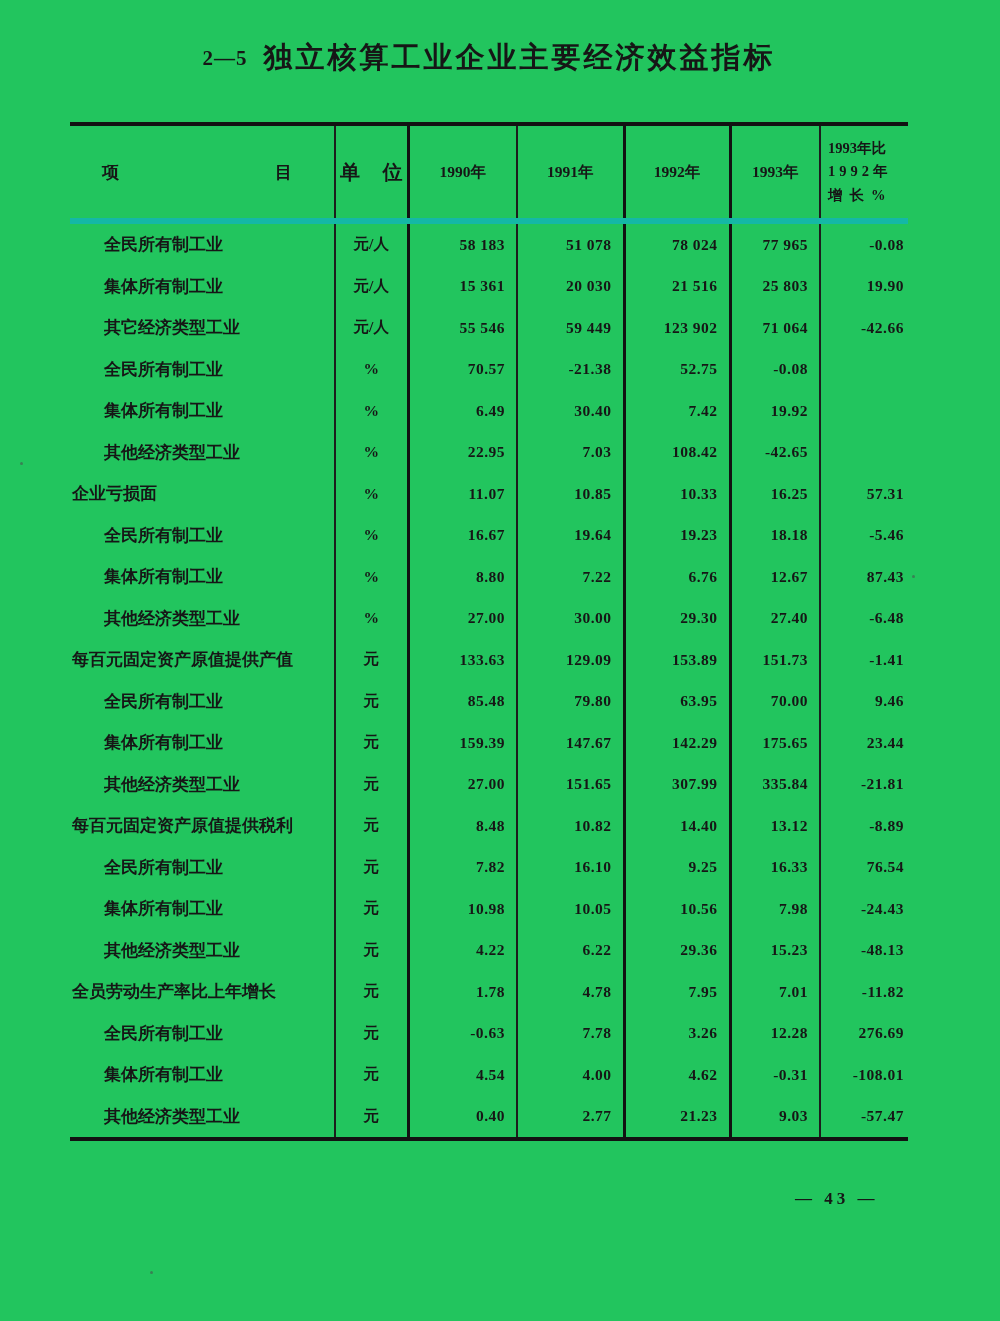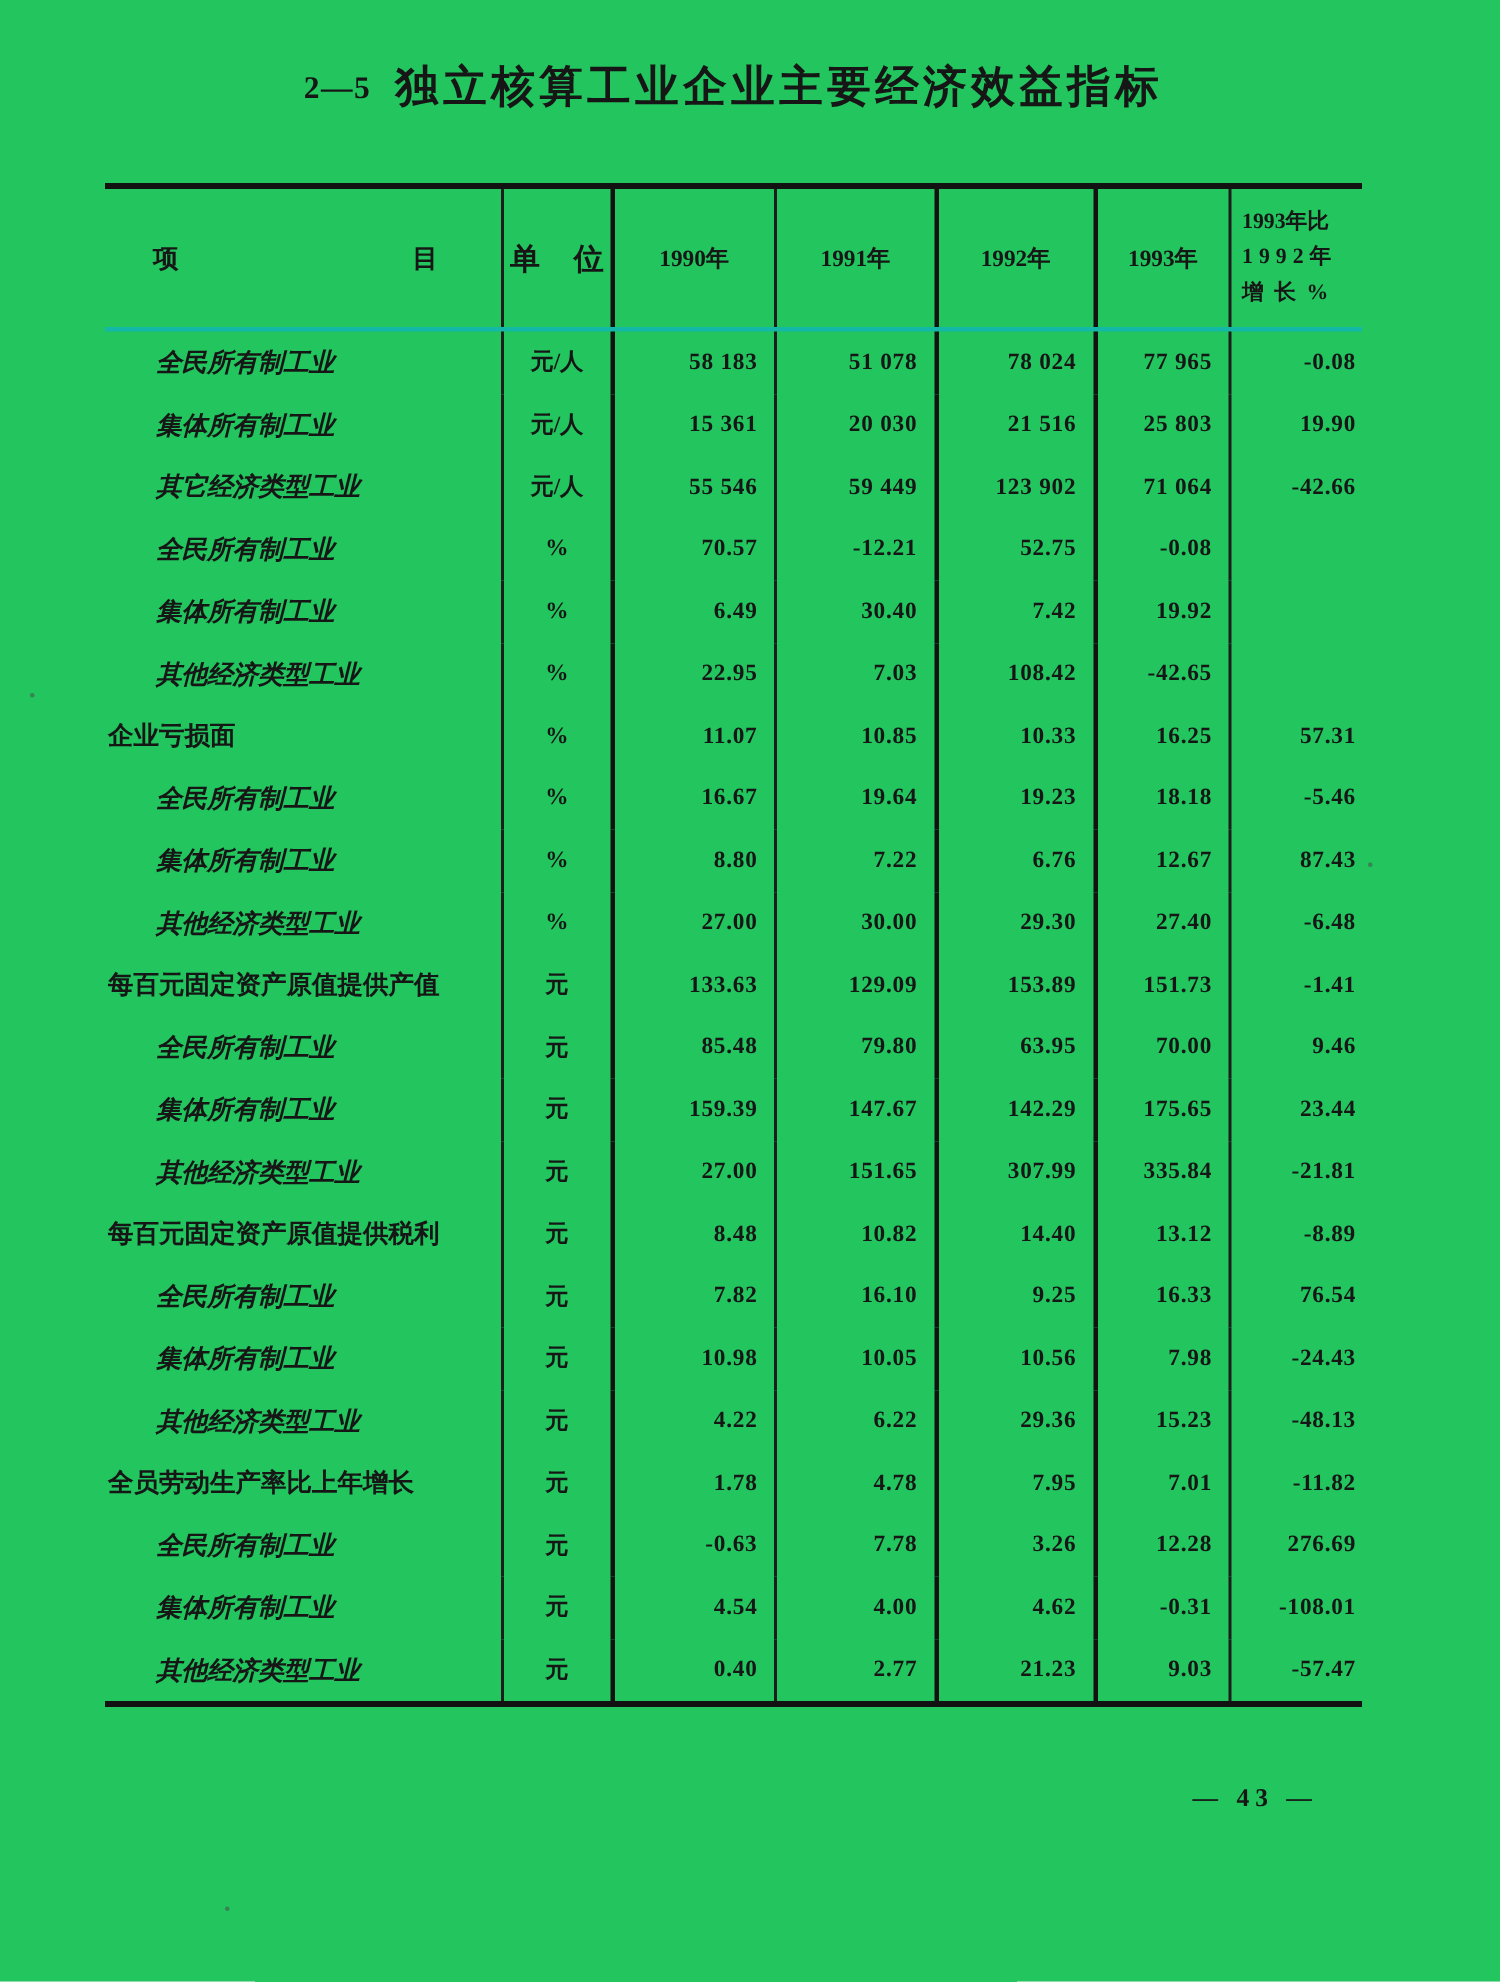--- a/index.html
+++ b/index.html
@@ -28,21 +28,21 @@
     position:absolute;left:70px;top:122px;
     width:838px;
     border-collapse:collapse;table-layout:fixed;
     border-top:4px solid #121212;
     border-bottom:4px solid #121212;
   }
   thead th{
     height:84px;
     font-size:15.5px;font-weight:600;
     vertical-align:middle;text-align:center;
-    border-bottom:3px solid #14b8a6;
+    border-bottom:6px solid #14b8a6;
     padding:0;
   }
   th.th-item{
     text-align:justify;text-align-last:justify;
     padding:0 42px 0 32px;
     font-size:17px;
   }
   th.th-unit{
     text-align:justify;text-align-last:justify;
     padding:0 4px;
@@ -59,21 +59,21 @@
   .bl2{border-left:2px solid #1d1d1d;}
   .bl3{border-left:3px solid #121212;}
   
   tbody td{
     height:41.5px;padding:0;
     font-size:15.5px;font-weight:700;
     vertical-align:middle;
     white-space:nowrap;overflow:hidden;
   }
   td.c-item{font-size:17px;padding-left:2px;}
-  td.c-item.indent{padding-left:34px;font-style:italic;}
+  td.c-item.indent{padding-left:34px;}
   td.c-unit{text-align:center;font-size:15.5px;}
   td.c-num{text-align:right;padding-right:11px;letter-spacing:0.5px;}
   td.c-growth{text-align:right;padding-right:4px;}
   
   .page-number{
     position:absolute;left:795px;top:1189px;
     font-size:17px;font-weight:700;letter-spacing:4px;
     white-space:nowrap;
   }
   
@@ -141,21 +141,21 @@
           <td class="c-num bl3">55 546</td>
           <td class="c-num bl2">59 449</td>
           <td class="c-num bl3">123 902</td>
           <td class="c-num bl3">71 064</td>
           <td class="c-num c-growth bl2">-42.66</td>
         </tr>
         <tr>
           <td class="c-item indent">全民所有制工业</td>
           <td class="c-unit bl2">%</td>
           <td class="c-num bl3">70.57</td>
-          <td class="c-num bl2">-12.21</td>
+          <td class="c-num bl2">-21.38</td>
           <td class="c-num bl3">52.75</td>
           <td class="c-num bl3">-0.08</td>
           <td class="c-num c-growth bl2"></td>
         </tr>
         <tr>
           <td class="c-item indent">集体所有制工业</td>
           <td class="c-unit bl2">%</td>
           <td class="c-num bl3">6.49</td>
           <td class="c-num bl2">30.40</td>
           <td class="c-num bl3">7.42</td>

